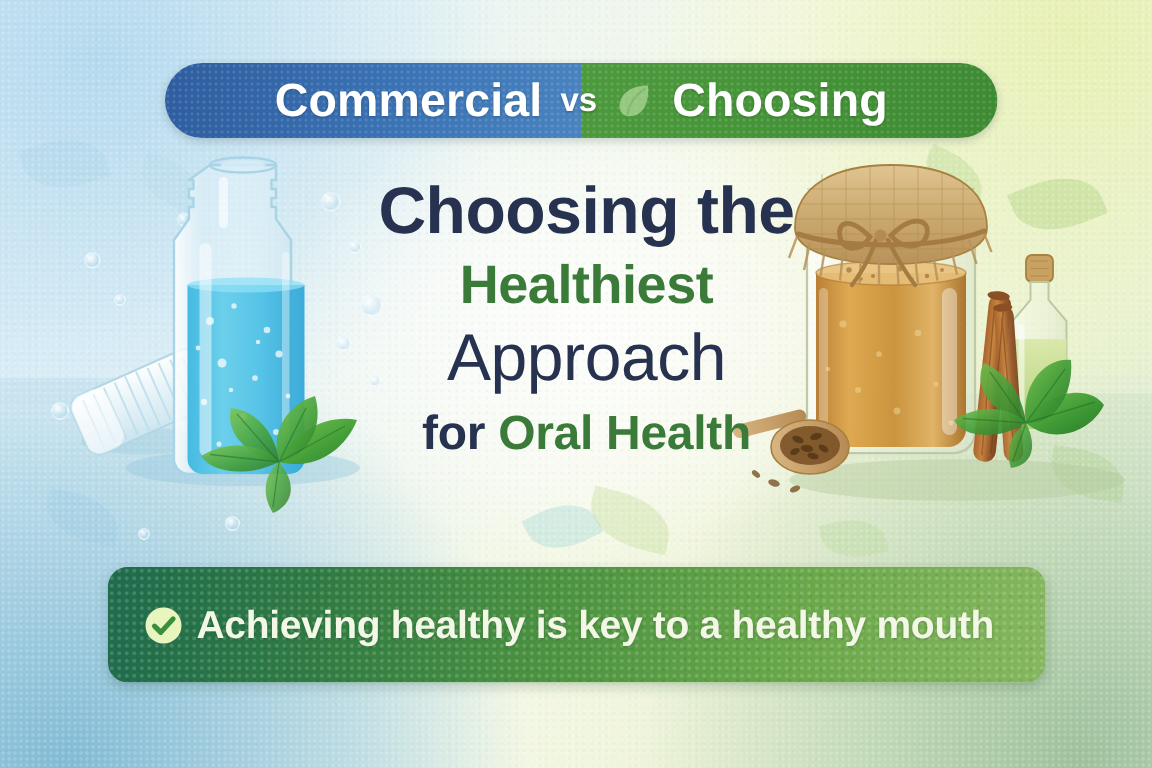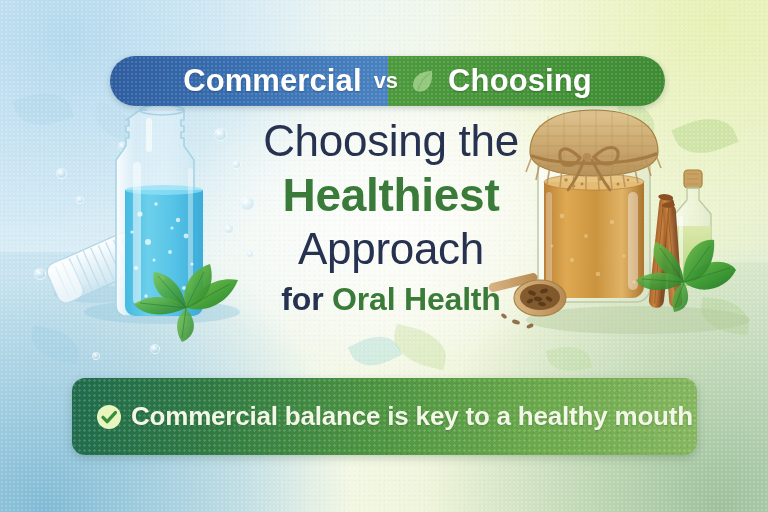--- a/index.html
+++ b/index.html
@@ -69,21 +69,21 @@
   .bubble {
     position: absolute;
     border-radius: 50%;
     background: radial-gradient(circle at 34% 30%, rgba(255,255,255,.95), rgba(175,218,238,.42) 62%, rgba(140,200,228,.16) 100%);
     border: 1px solid rgba(255,255,255,.55);
   }
 
   
   .title-pill {
     position: absolute;
-    left: 110px; top: 56px;
+    left: 110px; top: 42px;
     width: 555px; height: 50px;
     border-radius: 25px;
     overflow: hidden;
     display: flex;
     align-items: center;
     box-shadow: 0 2px 6px rgba(30,60,70,.22);
   }
   .pill-half-blue {
     position: absolute; left: 0; top: 0; bottom: 0; width: 50%;
     background: linear-gradient(100deg, #2e5d9e 0%, #3a72b4 55%, #4a83c0 100%);
@@ -128,22 +128,22 @@
 
   
   .headline {
     position: absolute;
     left: 236px; top: 118px;
     width: 310px;
     text-align: center;
     line-height: 1.06;
   }
   .hl-line { display: block; white-space: nowrap; }
-  .hl-1 { font-size: 44px; font-weight: 400; color: #26324f; letter-spacing: -.3px; }
-  .hl-2 { font-size: 46px; font-weight: 700; color: #3a7b3a; letter-spacing: -.3px; margin-top: 6px; }
+  .hl-1 { font-size: 44px; font-weight: 700; color: #26324f; letter-spacing: -.3px; }
+  .hl-2 { font-size: 36px; font-weight: 700; color: #3a7b3a; letter-spacing: -.3px; margin-top: 6px; }
   .hl-3 { font-size: 44px; font-weight: 400; color: #26324f; letter-spacing: -.3px; margin-top: 7px; }
   .hl-4 { font-size: 32px; font-weight: 700; margin-top: 10px; letter-spacing: -.2px; }
   .hl-for { color: #26324f; font-weight: 600; margin-top: 40px; }
   .hl-oral { color: #3a7b3a; }
 
   
   .bottom-banner {
     position: absolute;
     left: 72px; top: 378px;
     width: 625px; height: 77px;
@@ -535,17 +535,17 @@
   <div class="bottom-banner">
     <div class="banner-bg"></div>
     <div class="banner-texture"></div>
     <div class="banner-content">
       <span class="check-icon">
         <svg viewBox="0 0 26 26" xmlns="http://www.w3.org/2000/svg">
           <circle cx="13" cy="13" r="12" fill="#e9f5bf"></circle>
           <path d="M7 13.4 L11.2 17.6 L19.4 8.6" stroke="#3a8f3c" stroke-width="3.4" fill="none" stroke-linecap="round" stroke-linejoin="round"></path>
         </svg>
       </span>
-      <span class="banner-text">Commercial balance is key to a healthy mouth</span>
+      <span class="banner-text">Achieving healthy is key to a healthy mouth</span>
     </div>
   </div>
 
 </div>
 
 </body></html>

